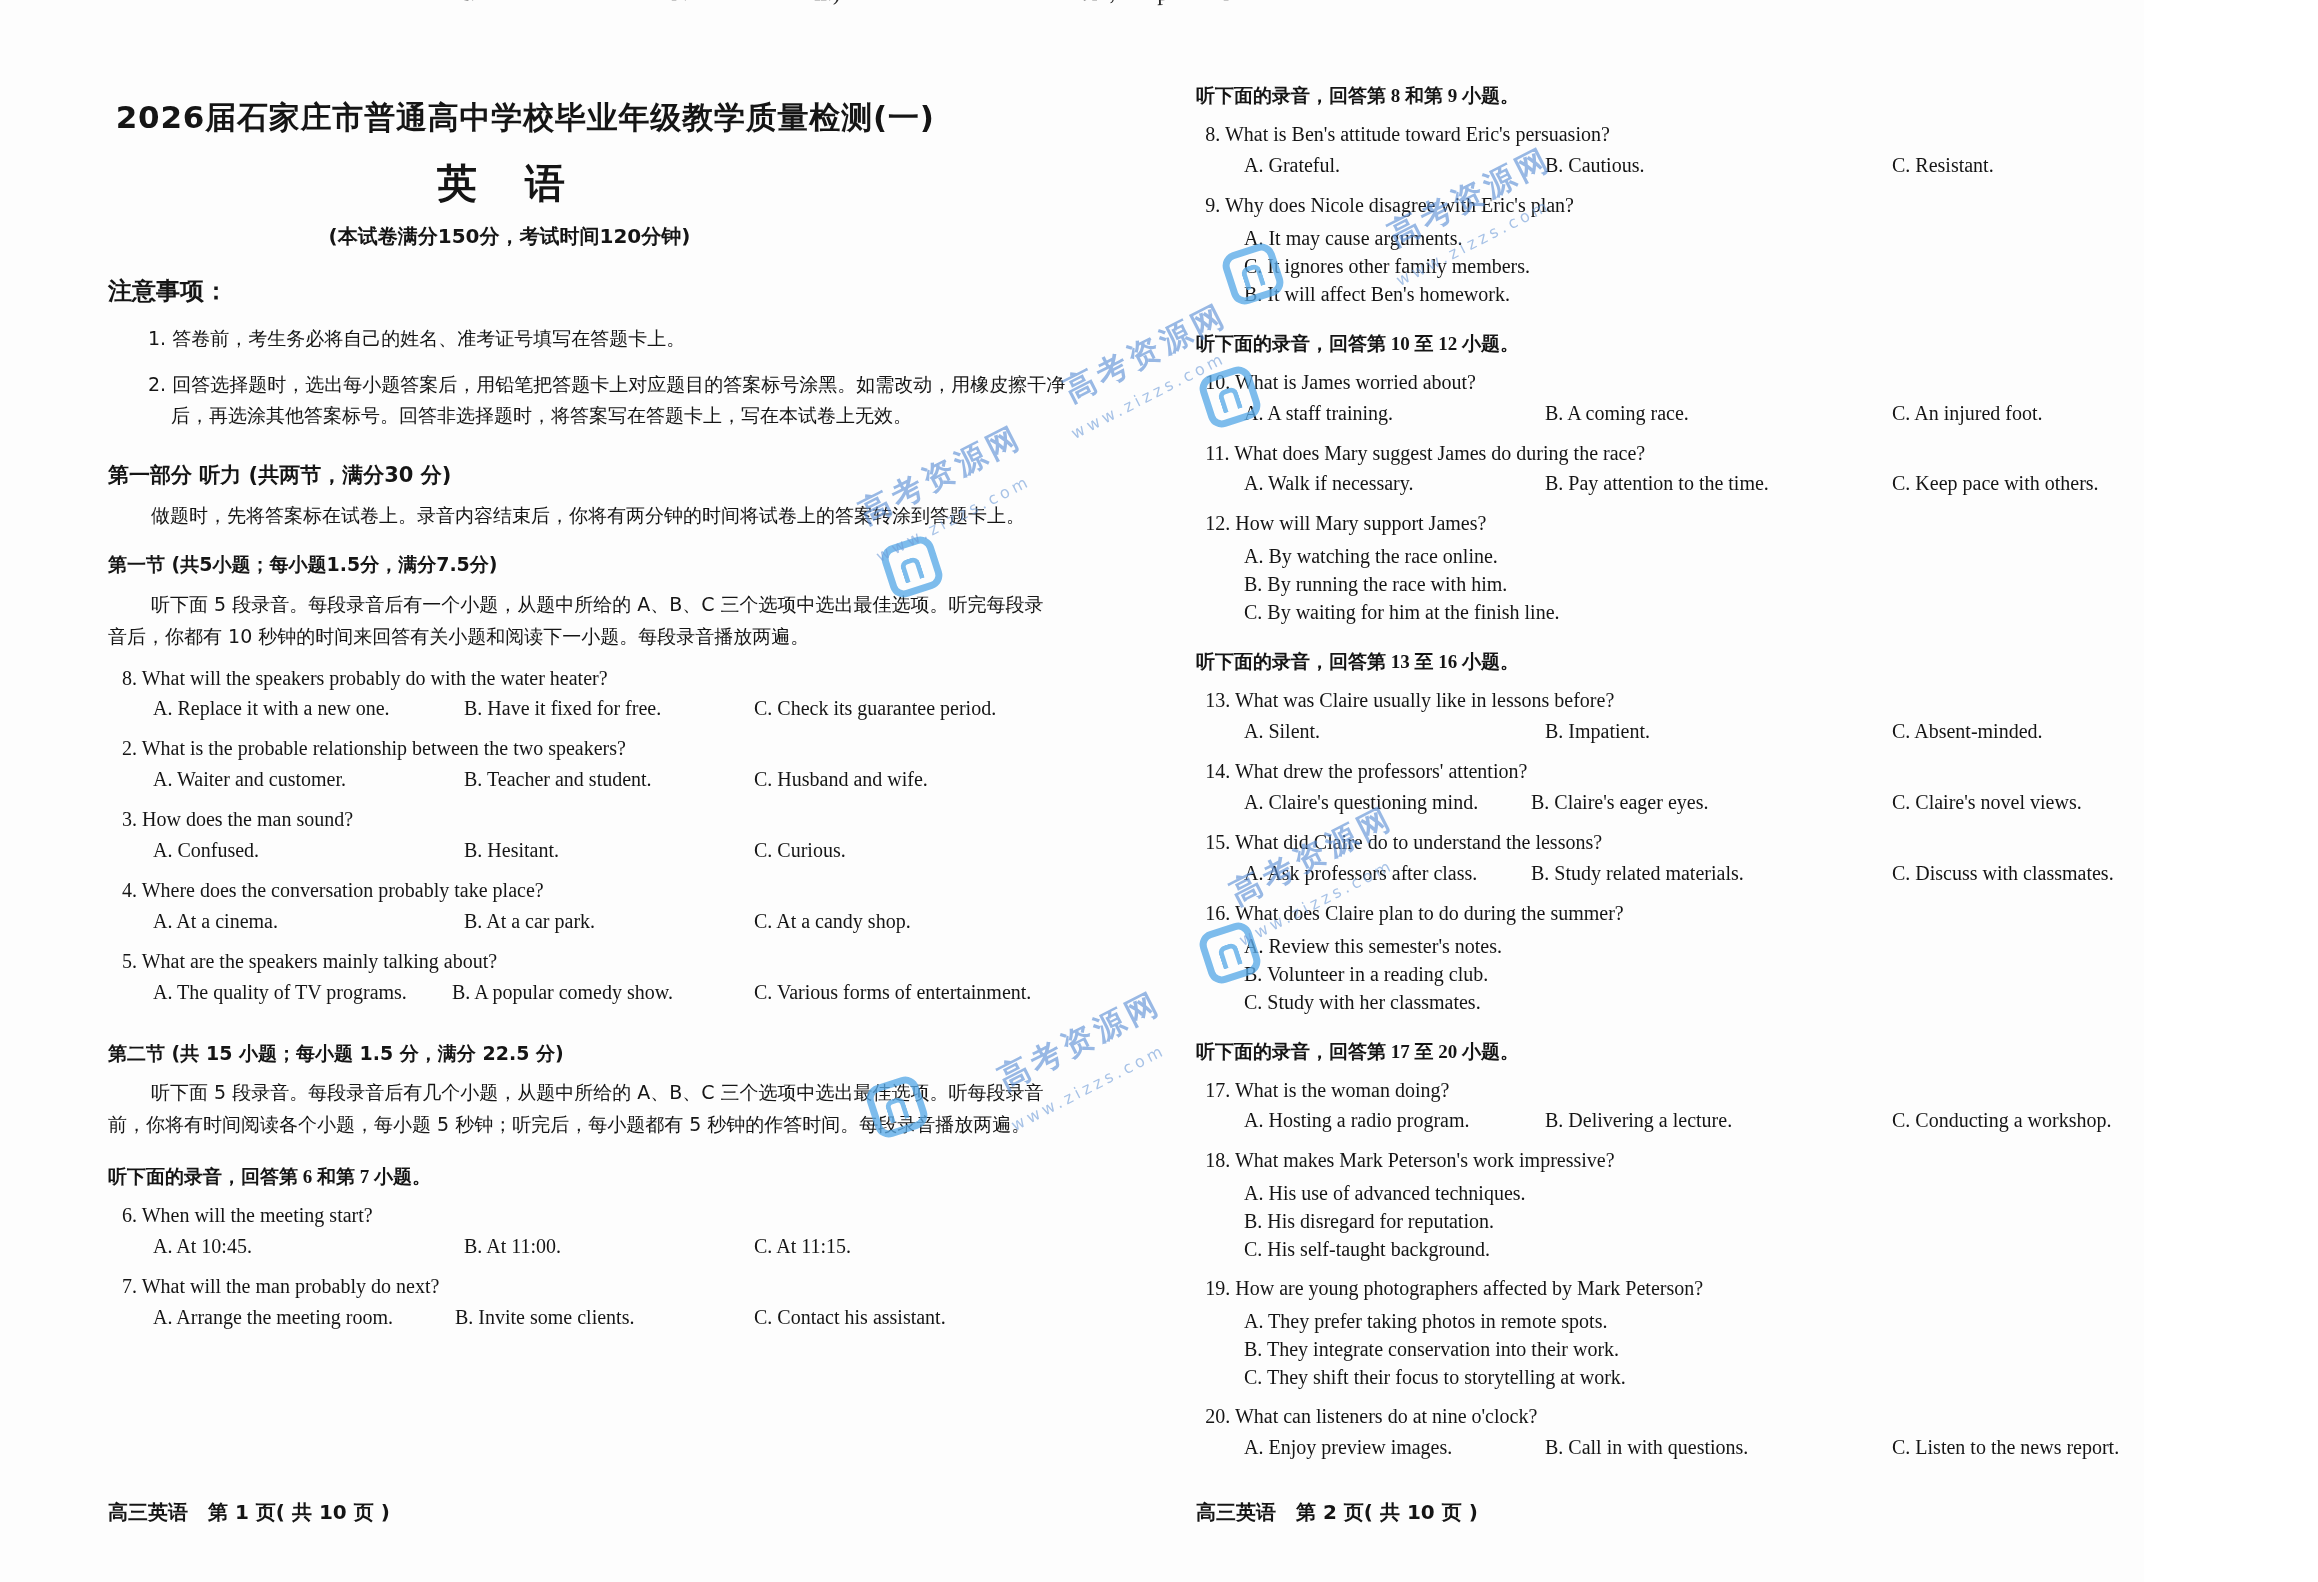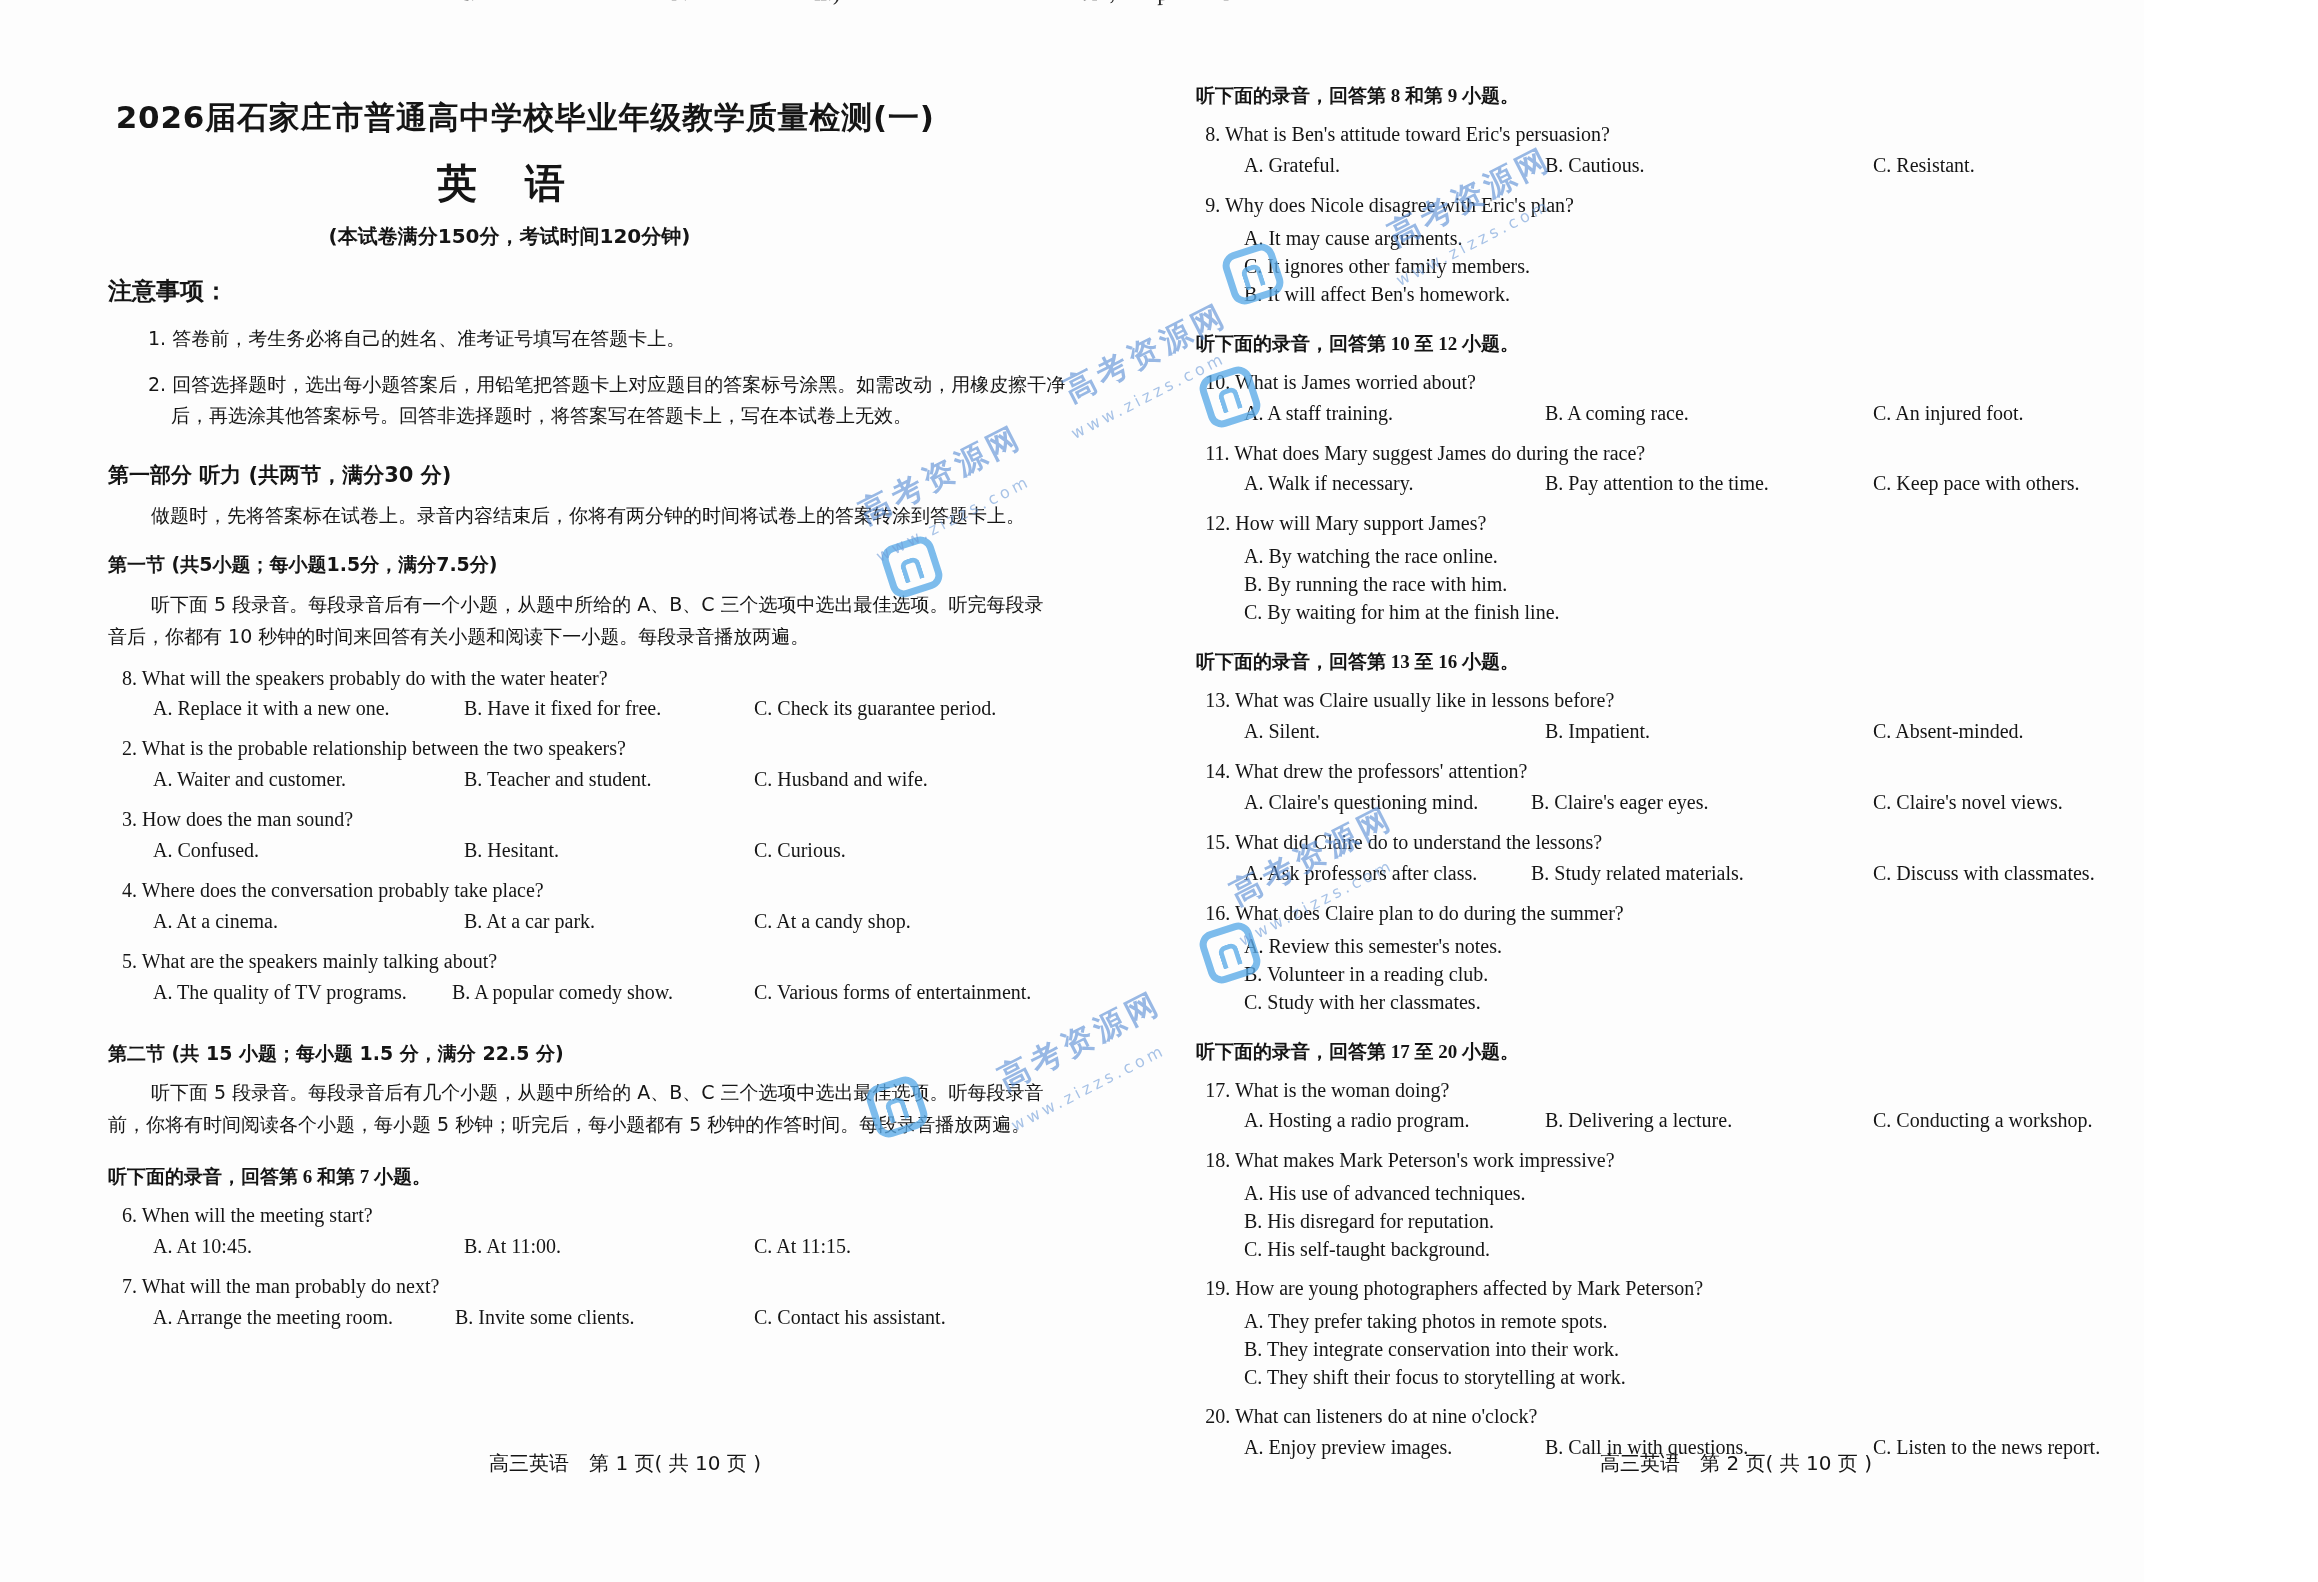--- a/index.html
+++ b/index.html
@@ -140,32 +140,32 @@
   .opts-stack { margin-top: 5.4px; }
   .opts-stack .opt-line {
     font-size: 20px;
     line-height: 1.40;
     padding-left: 45px;
   }
 
   
   .col-right .opt-a { left: 48px; }
   .col-right .opt-b { left: 349px; }
-  .col-right .opt-c { left: 677px; }
+  .col-right .opt-c { left: 696px; }
   .col-right .opts-stack .opt-line { padding-left: 48px; }
   .col-right .q-stem { margin-left: 9.3px; }
 
   .footer {
     position: absolute;
     width: 100%;
-    text-align: center;
+    text-align: left;
     font-size: 20px;
-    font-weight: normal;
-    font-family: "DejaVu Sans", "Liberation Sans", sans-serif;
-    top: 1450px;
+    font-weight: bold;
+    font-family: "DejaVu Sans", "Liberation Sans", sans-serif;
+    top: 1499px;
   }
   .col-left  .footer { padding-right: 239px; }
   .col-right .footer { padding-right: 262px; }
 
   
   .wm {
     position: absolute;
     pointer-events: none;
     user-select: none;
   }

